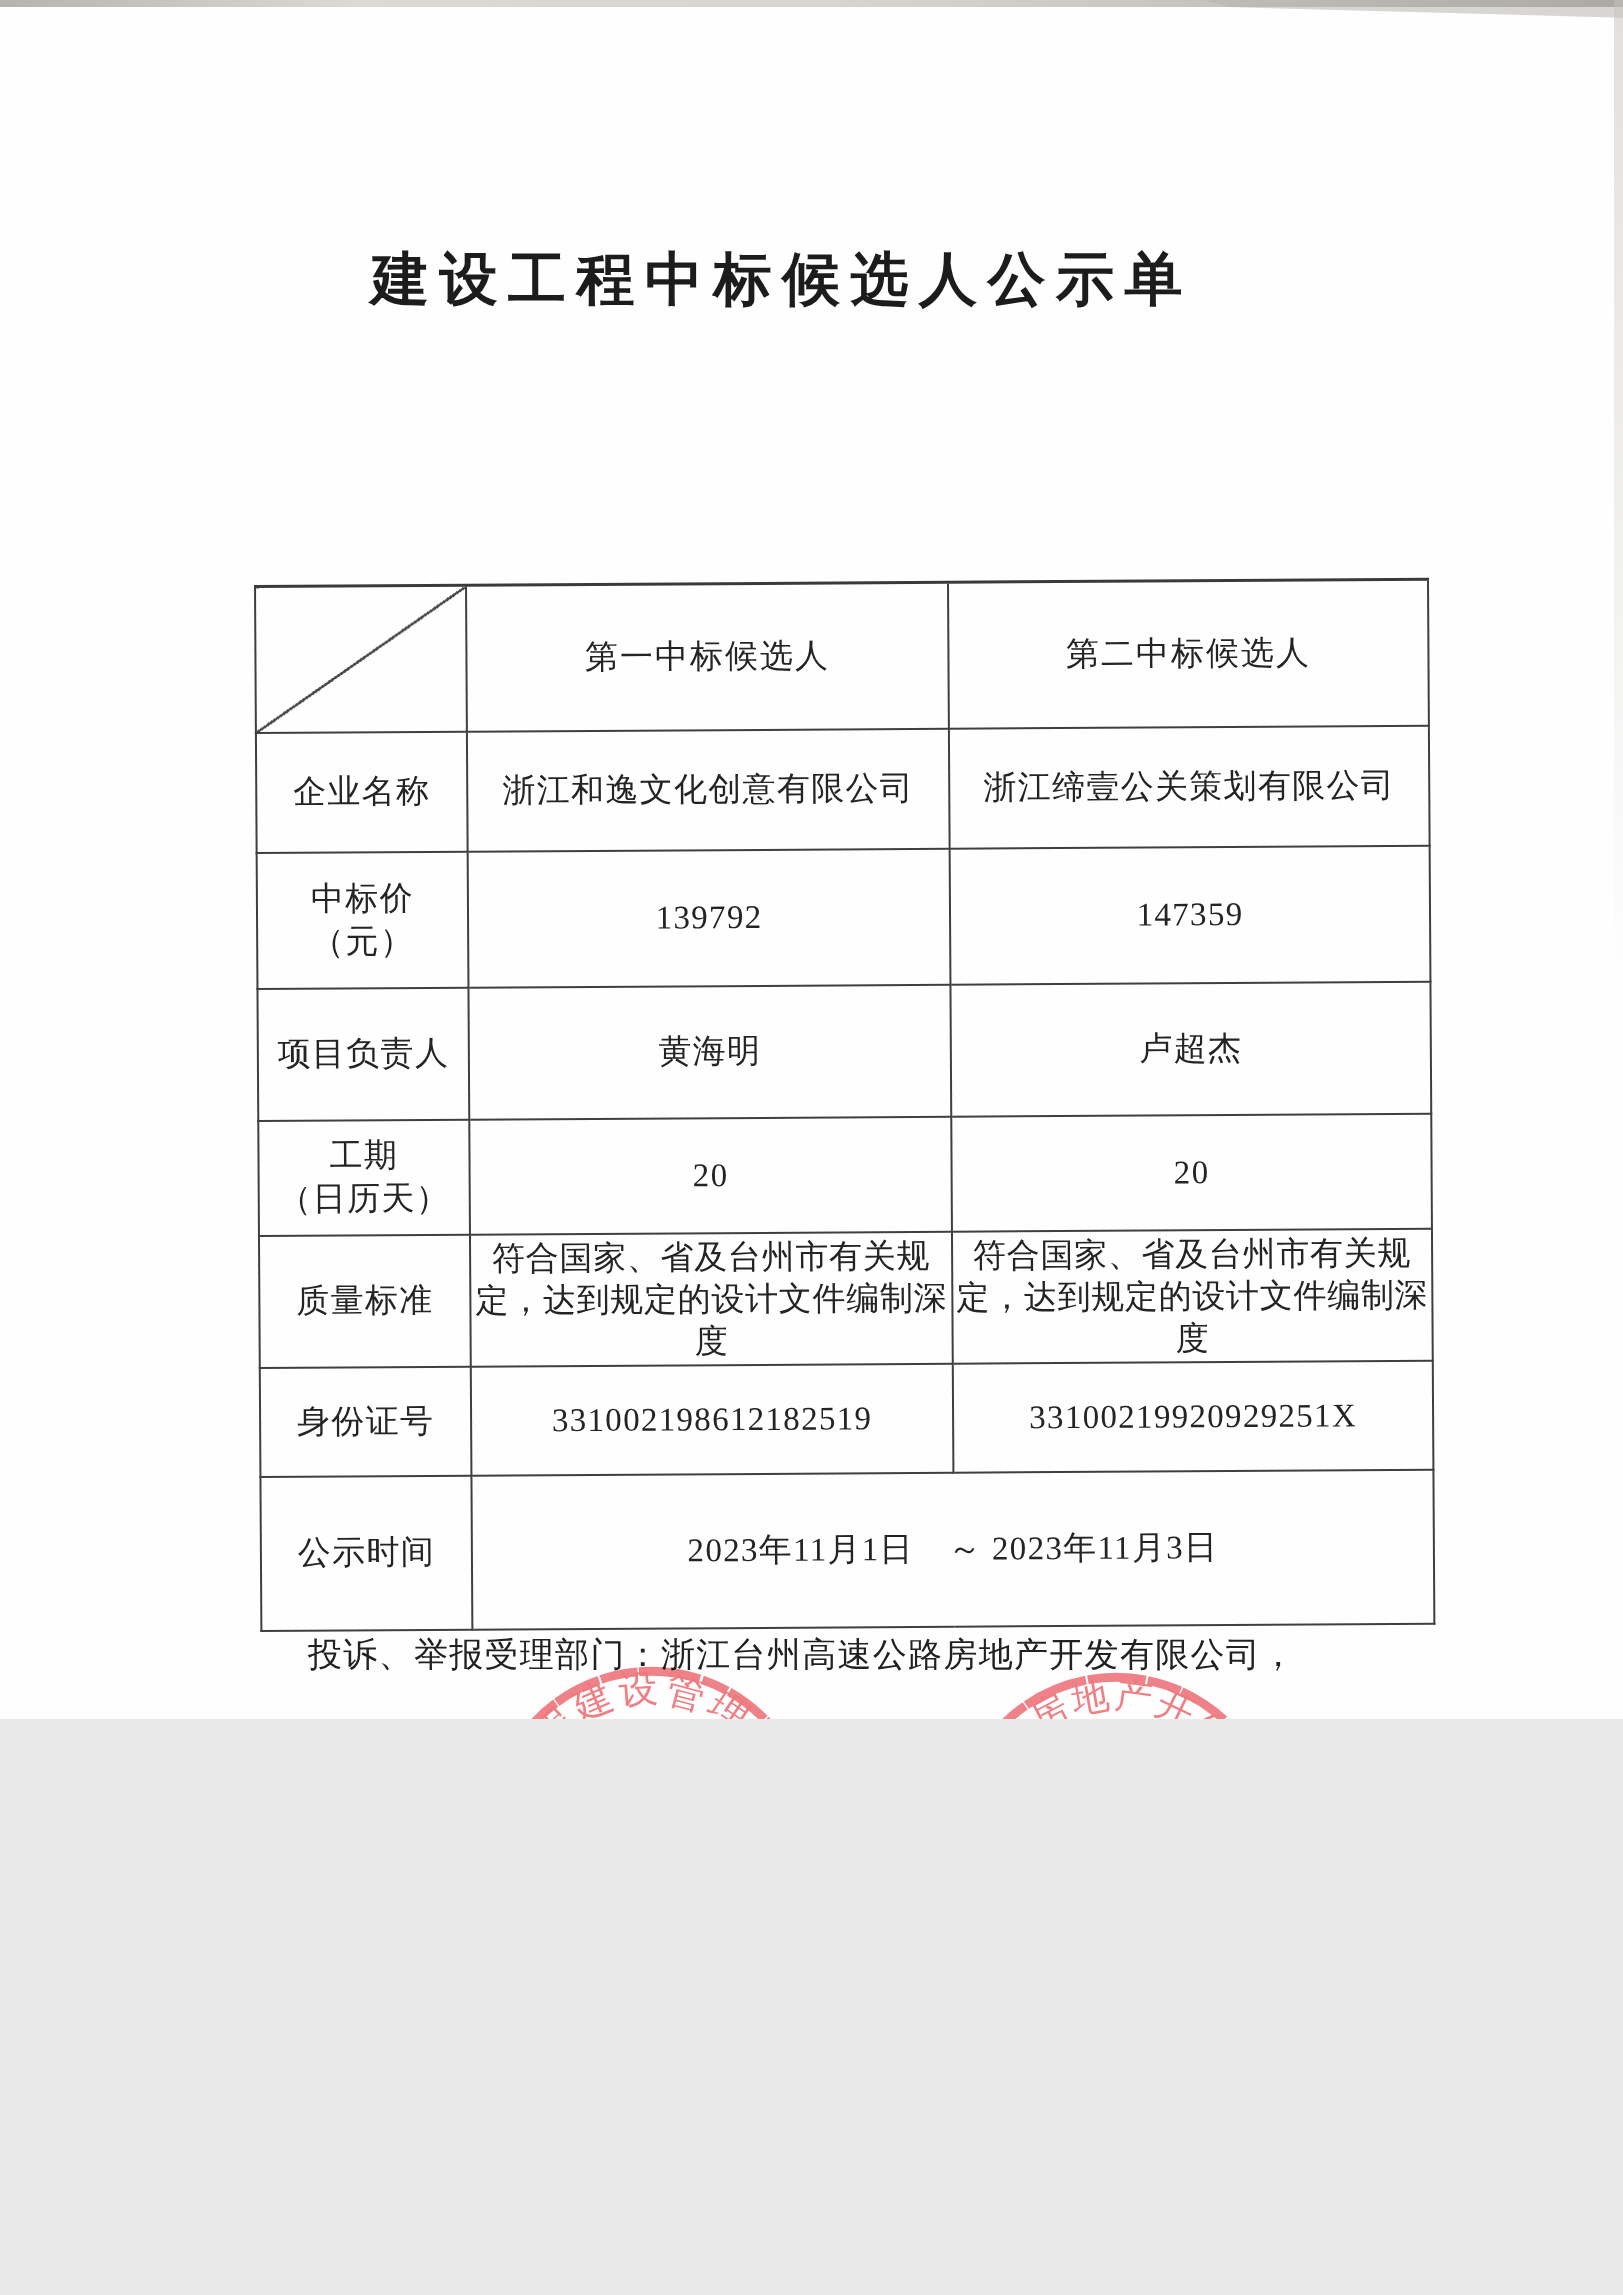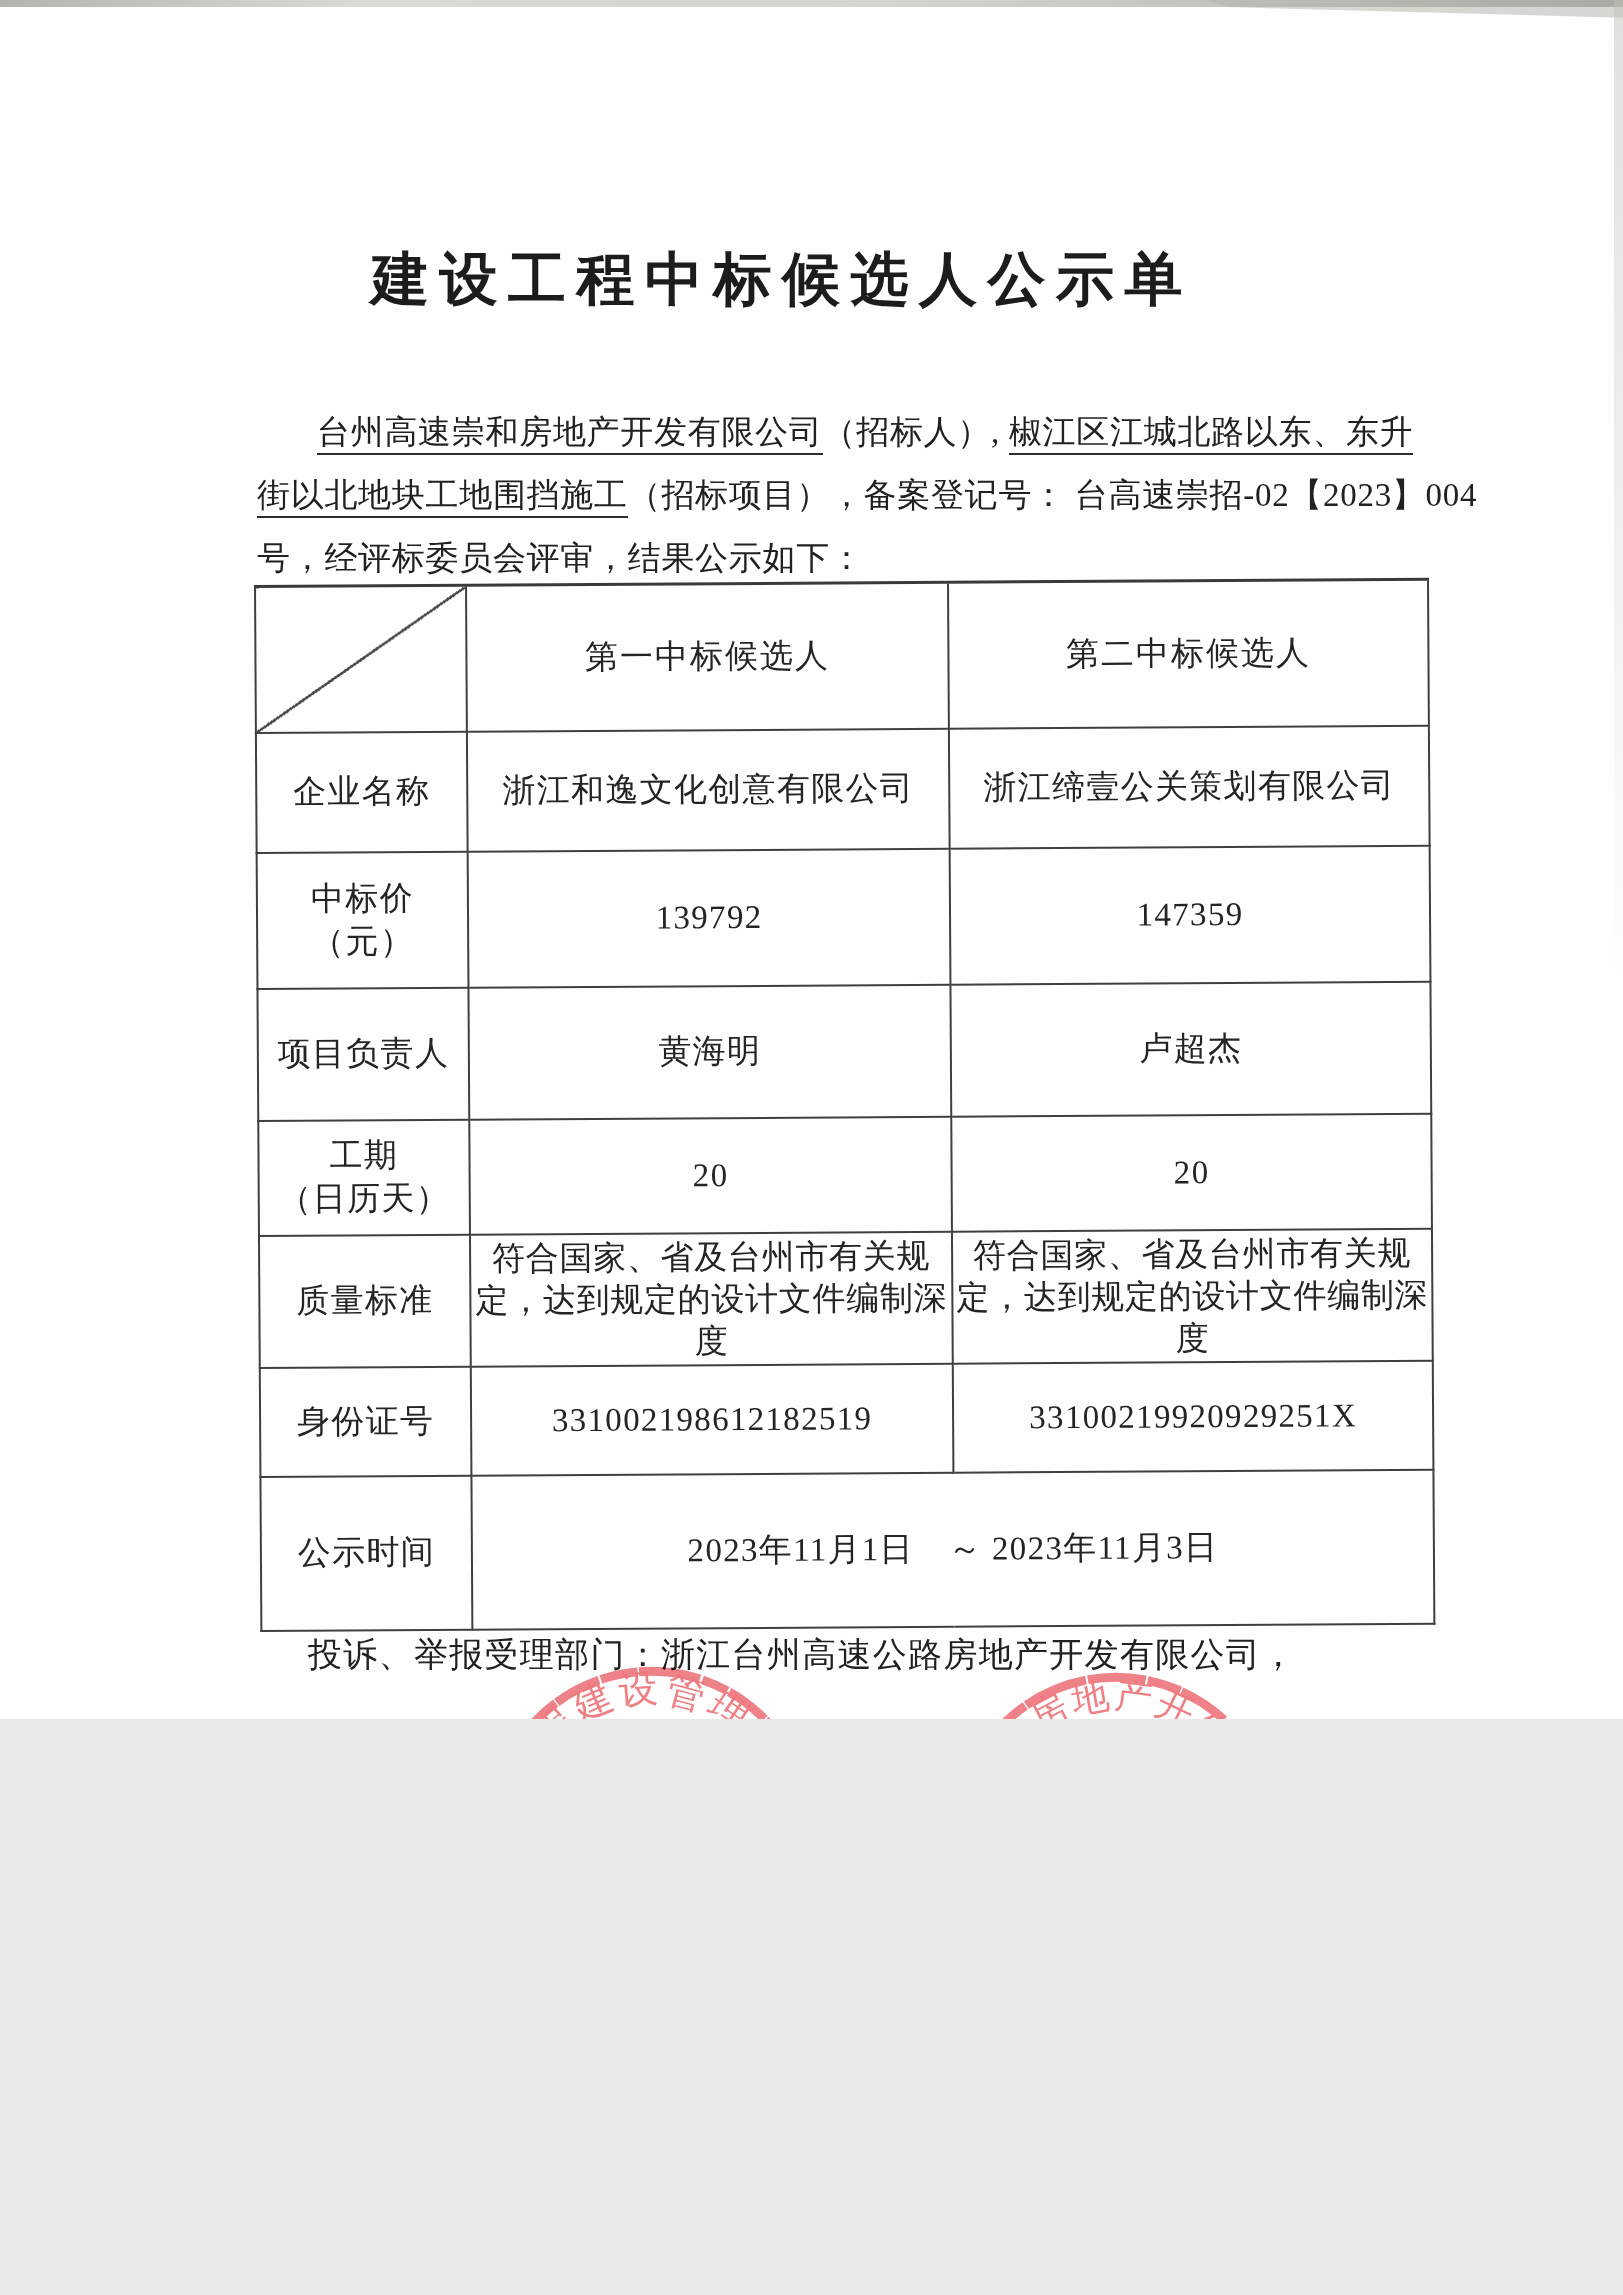--- a/index.html
+++ b/index.html
@@ -83,25 +83,20 @@
 <body>
 
 <div class="page">
 
   <div class="scan-edge-top"></div>
   <div class="scan-edge-top-right"></div>
   <div class="scan-edge-right"></div>
 
   <div class="doc-title">建设工程中标候选人公示单</div>
 
-  <div class="intro">
-    <div class="indent"><span class="u">台州高速崇和房地产开发有限公司</span><span>（招标人）, </span><span class="u">椒江区江城北路以东、东升</span></div>
-    <div><span class="u">街以北地块工地围挡施工</span><span>（招标项目），备案登记号： 台高速崇招-02【2023】004</span></div>
-    <div>号，经评标委员会评审，结果公示如下：</div>
-  </div>
 
   <div class="tbl-wrap">
     <table class="sheet">
       <colgroup>
           <col style="width:211px">
           <col style="width:482px">
           <col style="width:480px">
         </colgroup>
       <tbody>
           <tr class="r0" style="height:146px">

